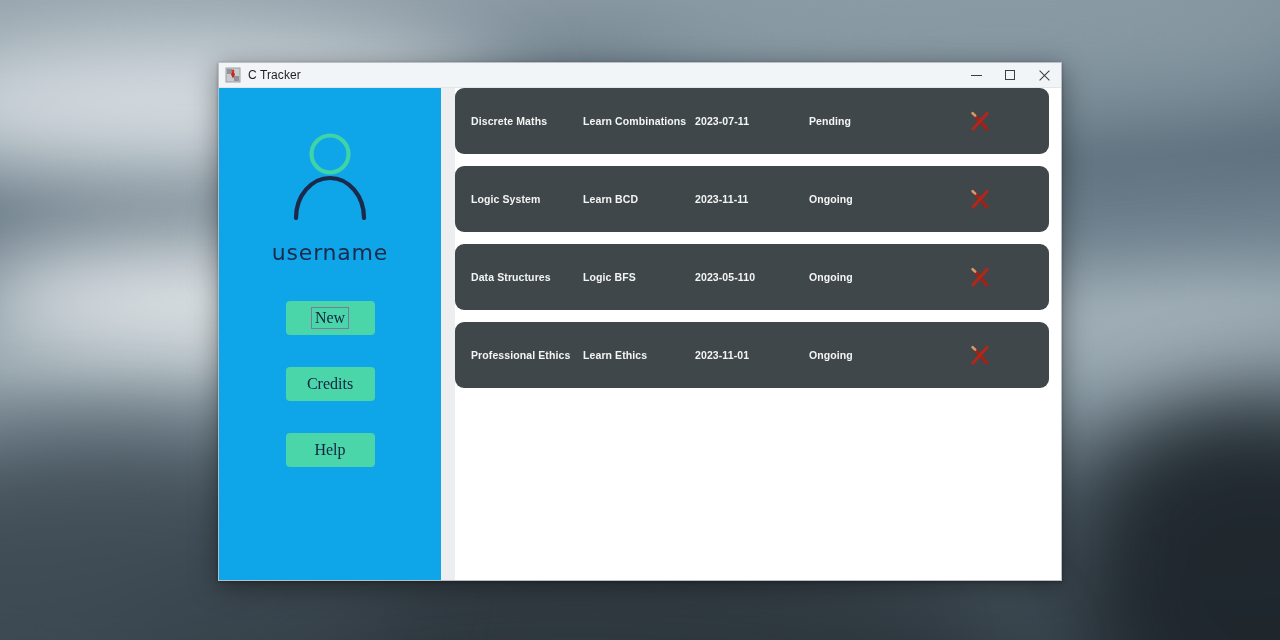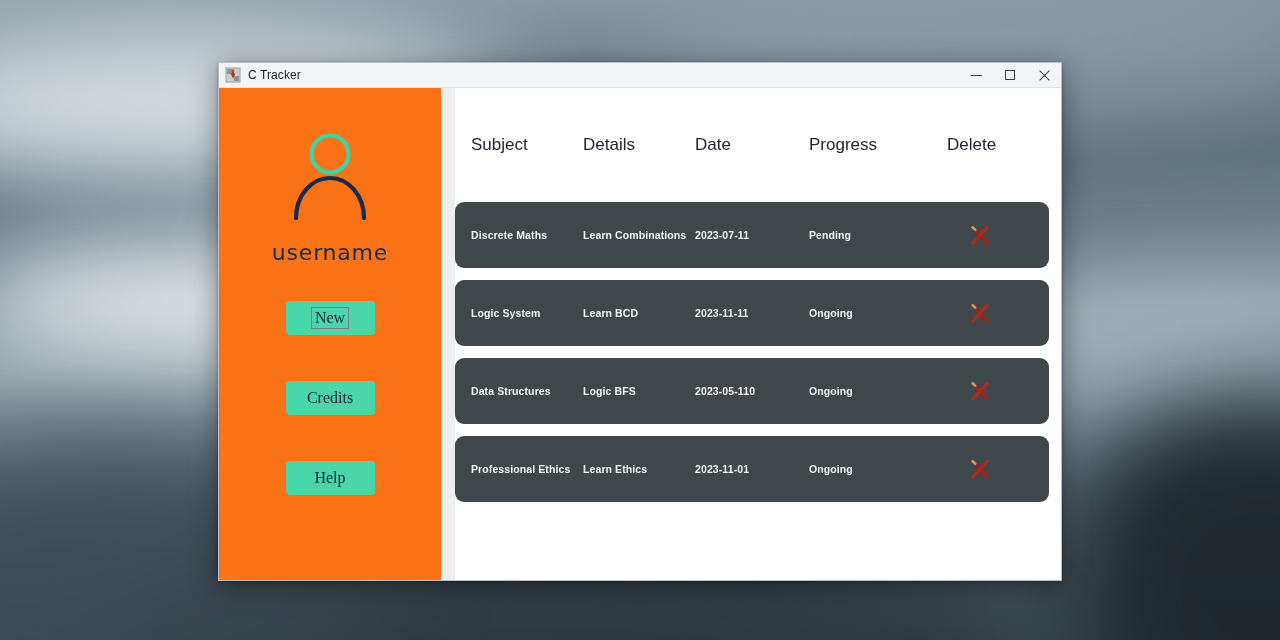--- a/index.html
+++ b/index.html
@@ -118,21 +118,21 @@
     flex: 1;
     display: flex;
     background: #eceeef;
     min-height: 0;
   }
 
   
   #sidebar {
     width: 222px;
     flex: none;
-    background: #f97316;
+    background: #0ea5e9;
     display: flex;
     flex-direction: column;
     align-items: center;
     padding-top: 30px;
     box-sizing: border-box;
   }
   #avatar {
     width: 92px;
     height: 92px;
     margin-top: 10px;
@@ -143,21 +143,21 @@
     font-size: 22px;
     color: #1b2a4a;
     font-family: "DejaVu Sans", sans-serif;
     letter-spacing: .8px;
   }
   #side-buttons {
     margin-top: 36px;
     display: flex;
     flex-direction: column;
     align-items: center;
-    gap: 46px;
+    gap: 32px;
   }
   .side-btn {
     width: 89px;
     height: 34px;
     background: #4bd6aa;
     border: none;
     border-radius: 4px;
     color: #14233f;
     font-family: "Liberation Serif", serif;
     font-size: 16px;
@@ -318,27 +318,20 @@
         <button class="side-btn">
           <span class="lbl">Help</span>
         </button>
       </div>
     </div>
 
     <div id="gutter"></div>
 
     <div id="content">
 
-      <div id="table-head">
-        <div class="th col-subject">Subject</div>
-        <div class="th col-details">Details</div>
-        <div class="th col-date">Date</div>
-        <div class="th col-progress">Progress</div>
-        <div class="th col-delete">Delete</div>
-      </div>
 
       <div id="rows">
 
         <div class="row">
           <div class="cell col-subject">Discrete Maths</div>
           <div class="cell col-details">Learn Combinations</div>
           <div class="cell col-date">2023-07-11</div>
           <div class="cell col-progress">Pending</div>
           <div class="col-delete">
             <svg class="del-x" viewBox="0 0 22 22" aria-hidden="true">

